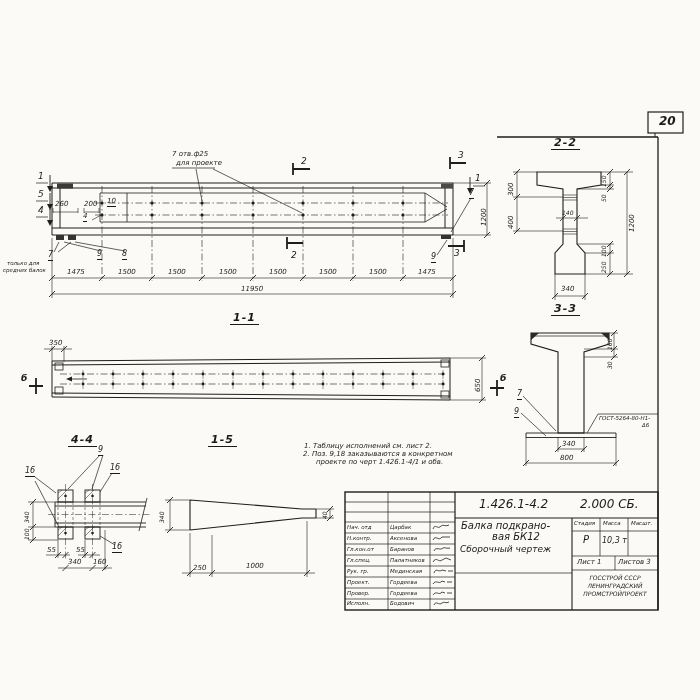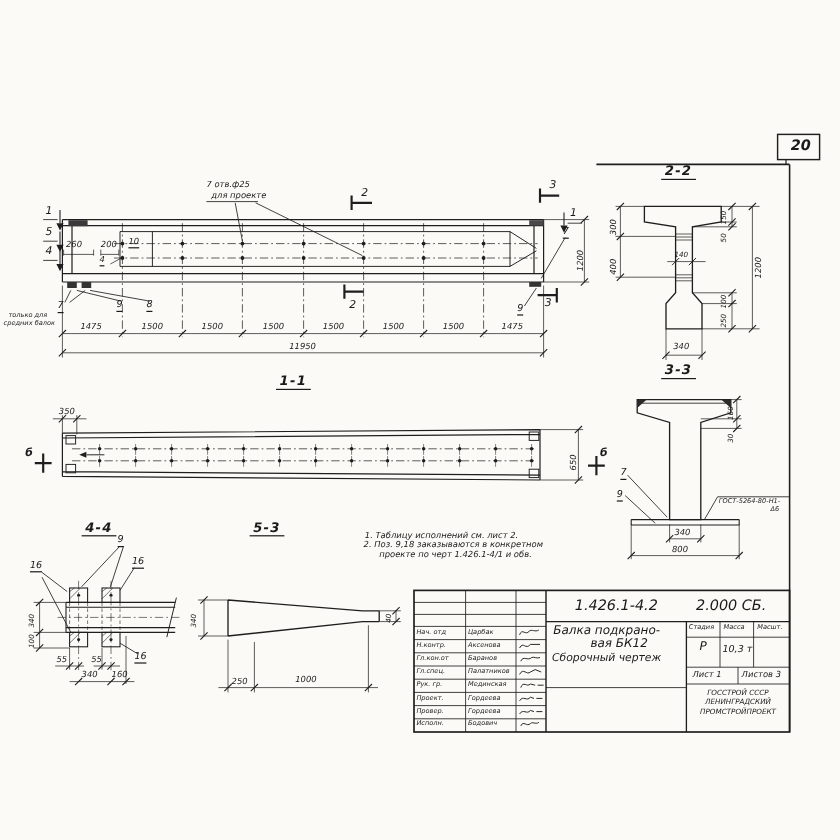--- a/index.html
+++ b/index.html
@@ -299,21 +299,21 @@
   <div class="lbl s8 u" style="left:25px;top:467px">16</div>
   <div class="lbl s8 u" style="left:110px;top:464px">16</div>
   <div class="lbl s8 u" style="left:112px;top:543px">16</div>
   <div class="lbl s6 rot" style="left:24px;top:523px">340</div>
   <div class="lbl s6 rot" style="left:24px;top:540px">100</div>
   <div class="lbl s7" style="left:47px;top:547px">55</div>
   <div class="lbl s7" style="left:76px;top:547px">55</div>
   <div class="lbl s7" style="left:68px;top:559px">340</div>
   <div class="lbl s7" style="left:93px;top:559px">160</div>
 
-  <div class="lbl s11 vt" style="left:208px;top:434px">5-3</div>
+  <div class="lbl s11 vt" style="left:208px;top:434px">1-5</div>
   <div class="lbl s6 rot" style="left:159px;top:523px">340</div>
   <div class="lbl s6 rot" style="left:322px;top:519px">40</div>
   <div class="lbl s7" style="left:193px;top:565px">250</div>
   <div class="lbl s7" style="left:246px;top:563px">1000</div>
 
   <div class="lbl s7" style="left:304px;top:443px">1. Таблицу исполнений см. лист 2.</div>
   <div class="lbl s7" style="left:303px;top:451px">2. Поз. 9,18 заказываются в конкретном</div>
   <div class="lbl s7" style="left:316px;top:459px">проекте по черт 1.426.1-4/1 и обв.</div>
 
   <div class="lbl s12" style="left:479px;top:498px">1.426.1-4.2</div>

